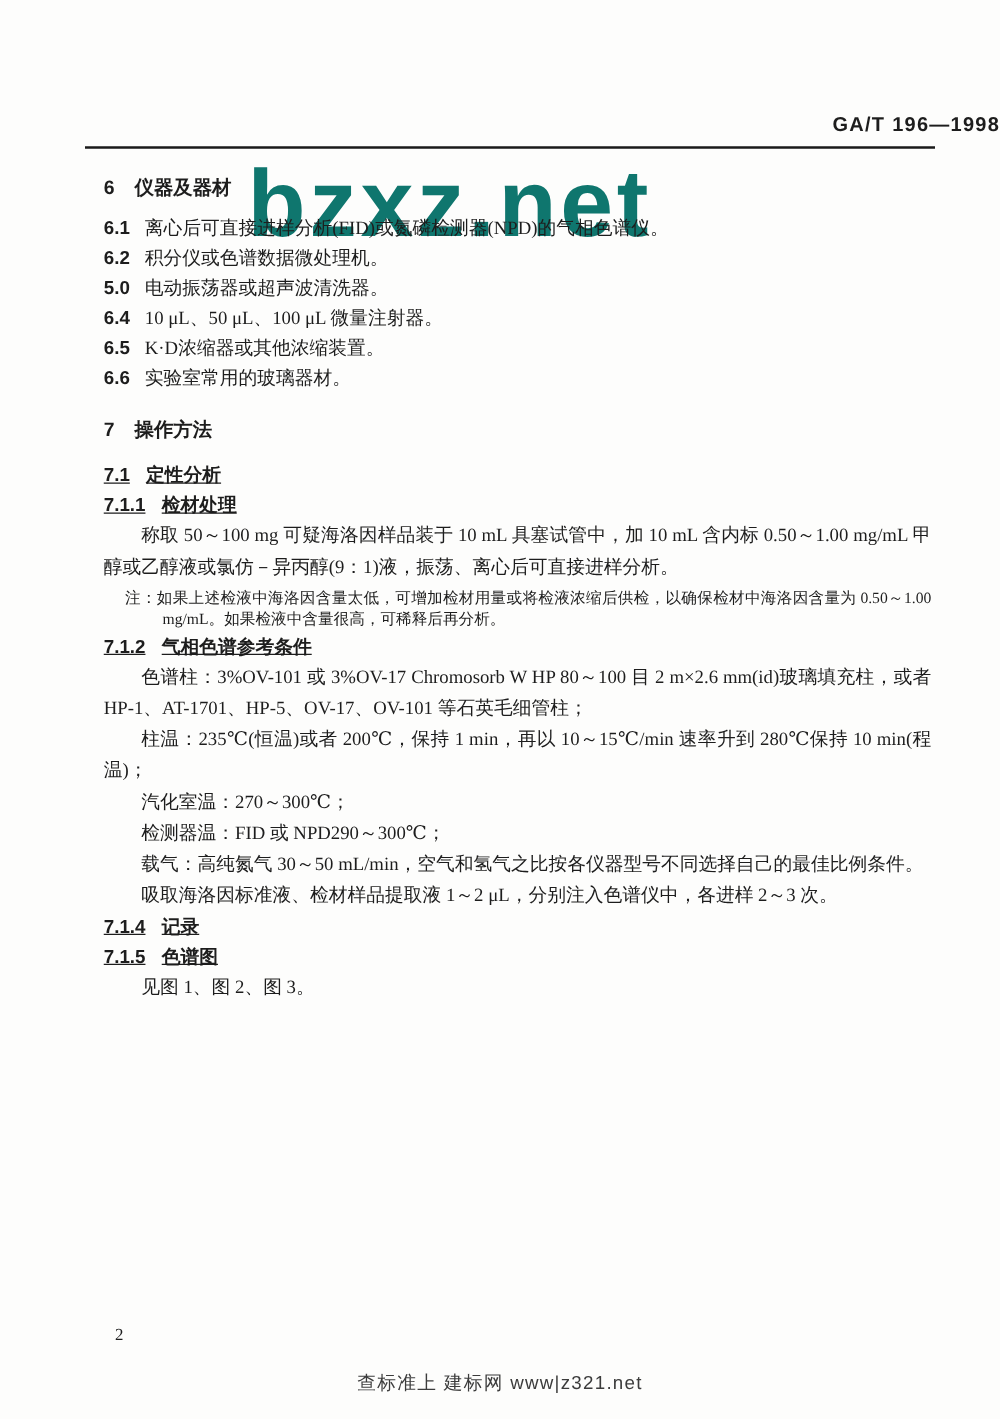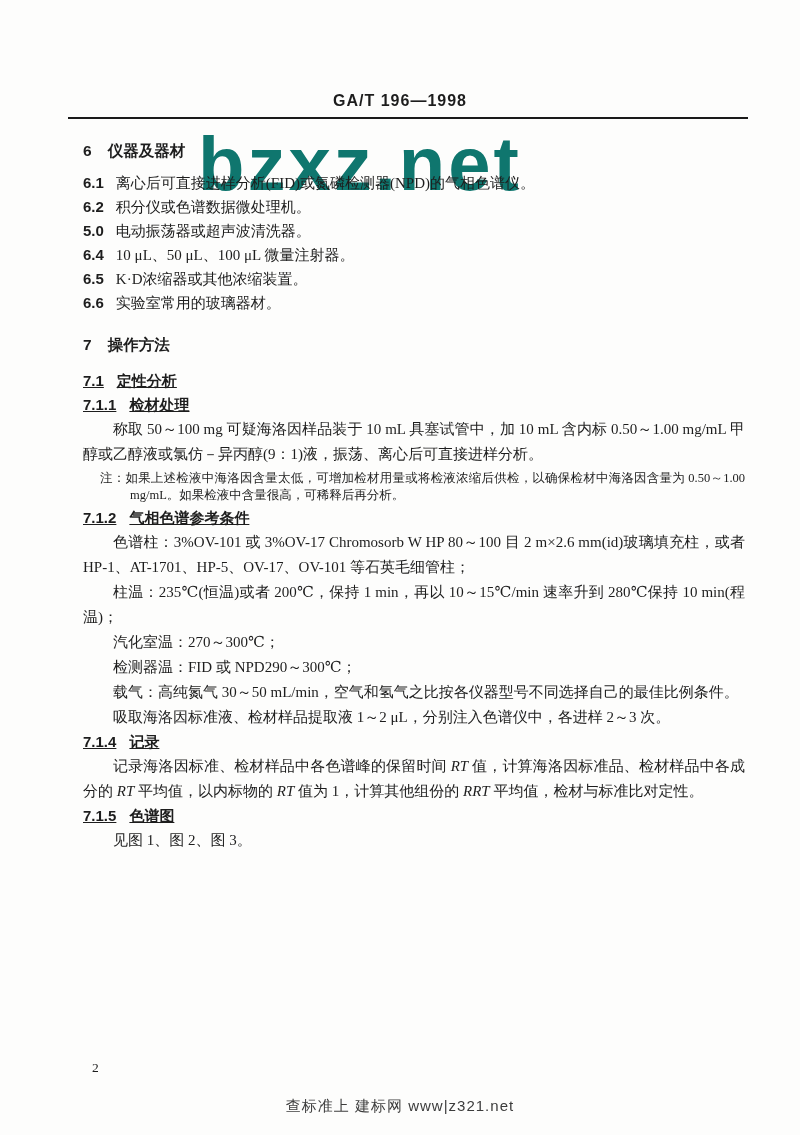--- a/index.html
+++ b/index.html
@@ -8,21 +8,21 @@
     background:#fdfdfc;
     font-family:"Liberation Serif","DejaVu Serif",serif;
     color:#1d1d1d;
     overflow:hidden;
   }
   .page{position:relative;width:800px;height:1135px;}
 
   
   .doc-code{
     position:absolute;top:92px;left:0;width:100%;
-    text-align:center;
+    text-align:right;
     font-family:"Liberation Sans","DejaVu Sans",sans-serif;
     font-weight:bold;font-size:16px;letter-spacing:1px;
   }
   .header-rule{
     position:absolute;top:117px;left:68px;width:680px;height:2px;
     background:#1a1a1a;
   }
 
   
   .watermark{
@@ -134,21 +134,20 @@
     <p class="para">柱温：235℃(恒温)或者 200℃，保持 1 min，再以 10～15℃/min 速率升到 280℃保持 10 min(程温)；</p>
     <p class="para">汽化室温：270～300℃；</p>
     <p class="para">检测器温：FID 或 NPD290～300℃；</p>
     <p class="para">载气：高纯氮气 30～50 mL/min，空气和氢气之比按各仪器型号不同选择自己的最佳比例条件。</p>
 
     <p class="para">吸取海洛因标准液、检材样品提取液 1～2 μL，分别注入色谱仪中，各进样 2～3 次。</p>
 
     <div class="sub-heading">
       <span class="num">7.1.4</span><span>记录</span>
     </div>
-    <p class="para"><span>记录海洛因标准、检材样品中各色谱峰的保留时间 </span><span class="rt">RT</span><span> 值，计算海洛因标准品、检材样品中各成分的 </span><span class="rt">RT</span><span> 平均值，以内标物的 </span><span class="rt">RT</span><span> 值为 1，计算其他组份的 </span><span class="rt">RRT</span><span> 平均值，检材与标准比对定性。</span></p>
 
     <div class="sub-heading">
       <span class="num">7.1.5</span><span>色谱图</span>
     </div>
     <p class="para">见图 1、图 2、图 3。</p>
 
   </div>
 
   <div class="page-number">2</div>
   <div class="footer-watermark">查标准上 建标网 www|z321.net</div>

